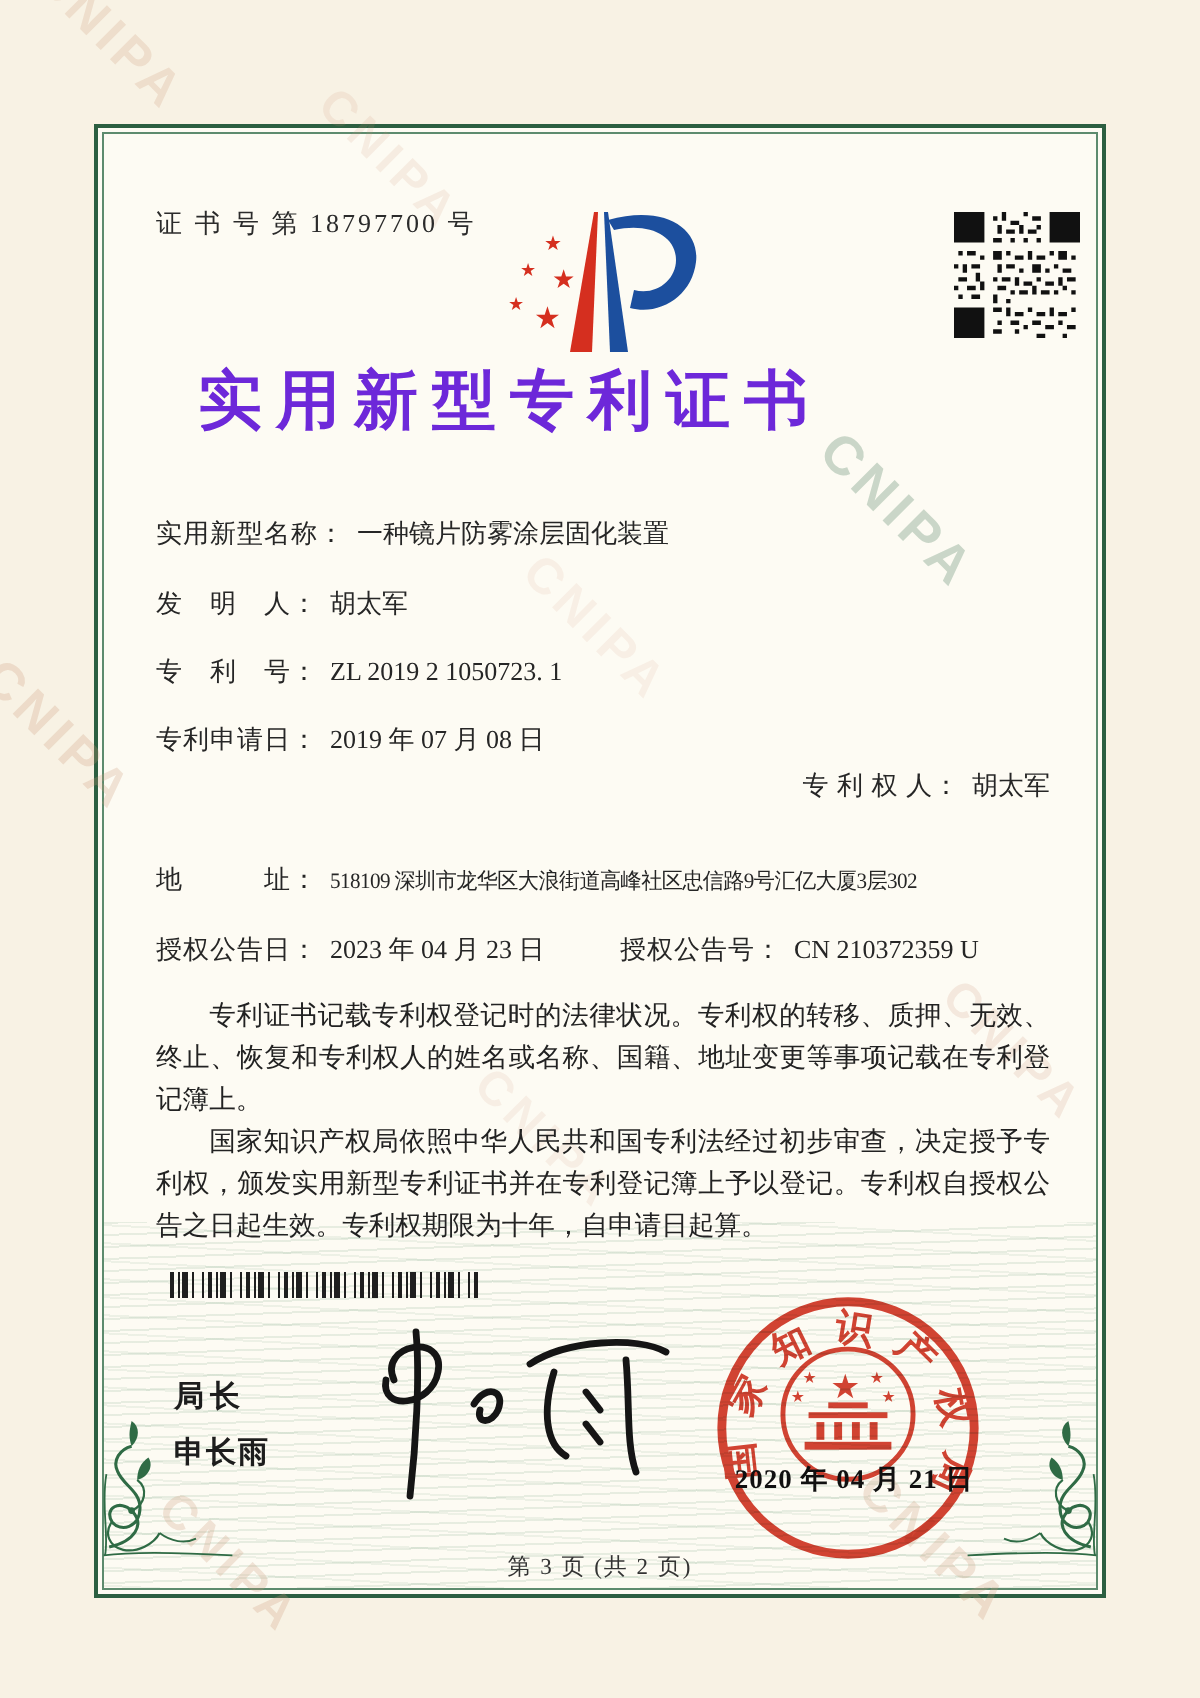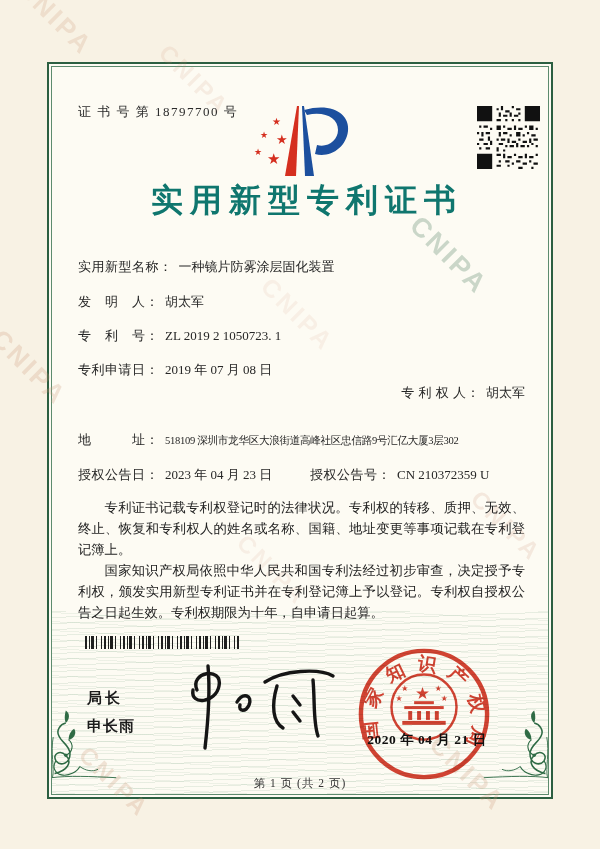--- a/index.html
+++ b/index.html
@@ -23,22 +23,22 @@
   .waves{
     position:absolute;left:3px;right:3px;bottom:3px;height:183px;
     background:
       repeating-linear-gradient(178deg, rgba(122,165,132,.17) 0 1px, rgba(122,165,132,0) 1px 6px),
       repeating-linear-gradient(183deg, rgba(122,165,132,.12) 0 1px, rgba(122,165,132,0) 1px 9px);
   }
   .certno{position:absolute;left:78px;top:103px;font-size:13px;letter-spacing:1.5px;color:#2b2b2b;}
   .logo{position:absolute;left:252px;top:101px;width:105px;height:78px;}
   .qr{position:absolute;left:477px;top:106px;width:63px;height:63px;}
   .title{
-    position:absolute;left:47px;top:179px;width:416px;text-align:right;
-    font-size:32px;font-weight:700;letter-spacing:7px;color:#0f766e;
+    position:absolute;left:47px;top:179px;width:416px;text-align:center;
+    font-size:32px;font-weight:700;letter-spacing:7px;color:#6d28d9;
   }
   .frow{position:absolute;left:78px;width:447px;font-size:13px;color:#262626;white-space:nowrap;}
   .frow .lab{letter-spacing:.5px;}
   .frow .val{margin-left:6px;}
   .frow .val.small{font-size:11px;letter-spacing:-.3px;display:inline-block;transform:scaleX(.96);transform-origin:left center;}
   .grant2{position:absolute;left:232px;top:0;}
   .bodytxt{
     position:absolute;left:78px;top:497px;width:447px;
     font-size:13.3px;line-height:21px;text-align:justify;color:#222;
   }
@@ -199,15 +199,15 @@
         <rect x="55" y="68" width="4" height="9"></rect>
         <rect x="64" y="68" width="4" height="9"></rect>
         <rect x="73" y="68" width="4" height="9"></rect>
         <rect x="82" y="68" width="4" height="9"></rect>
         <rect x="49" y="78" width="44" height="4"></rect>
       </g>
     </g>
   </svg>
   <div class="sealdate">2020 年 04 月 21 日</div>
 
-  <div class="pageinfo">第 1 页 (共 2 页)</div>
+  <div class="pageinfo">第 3 页 (共 2 页)</div>
 
 </div>
 
 </body></html>

